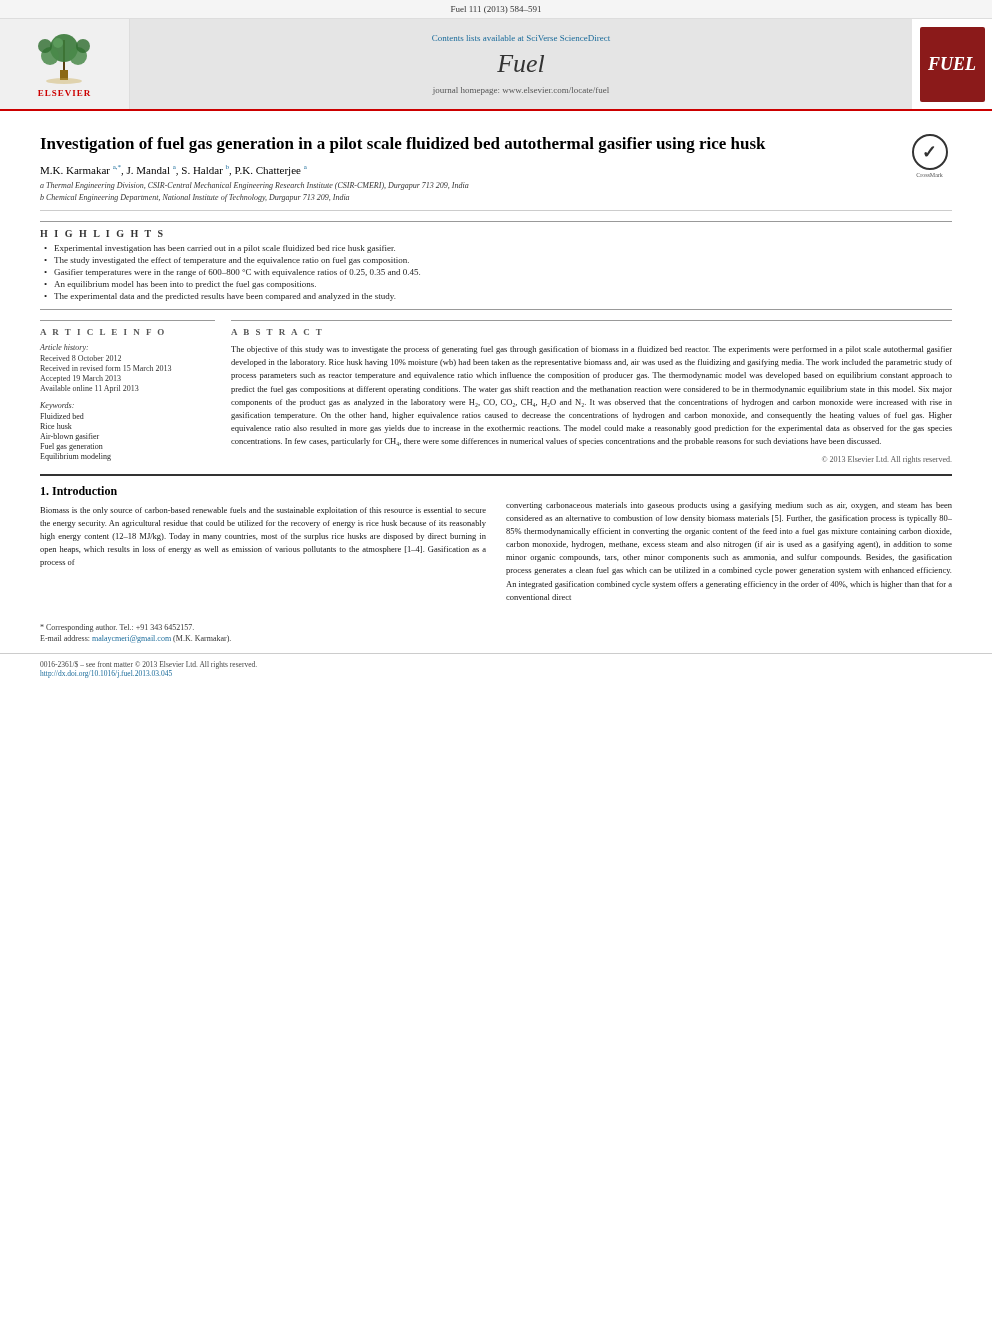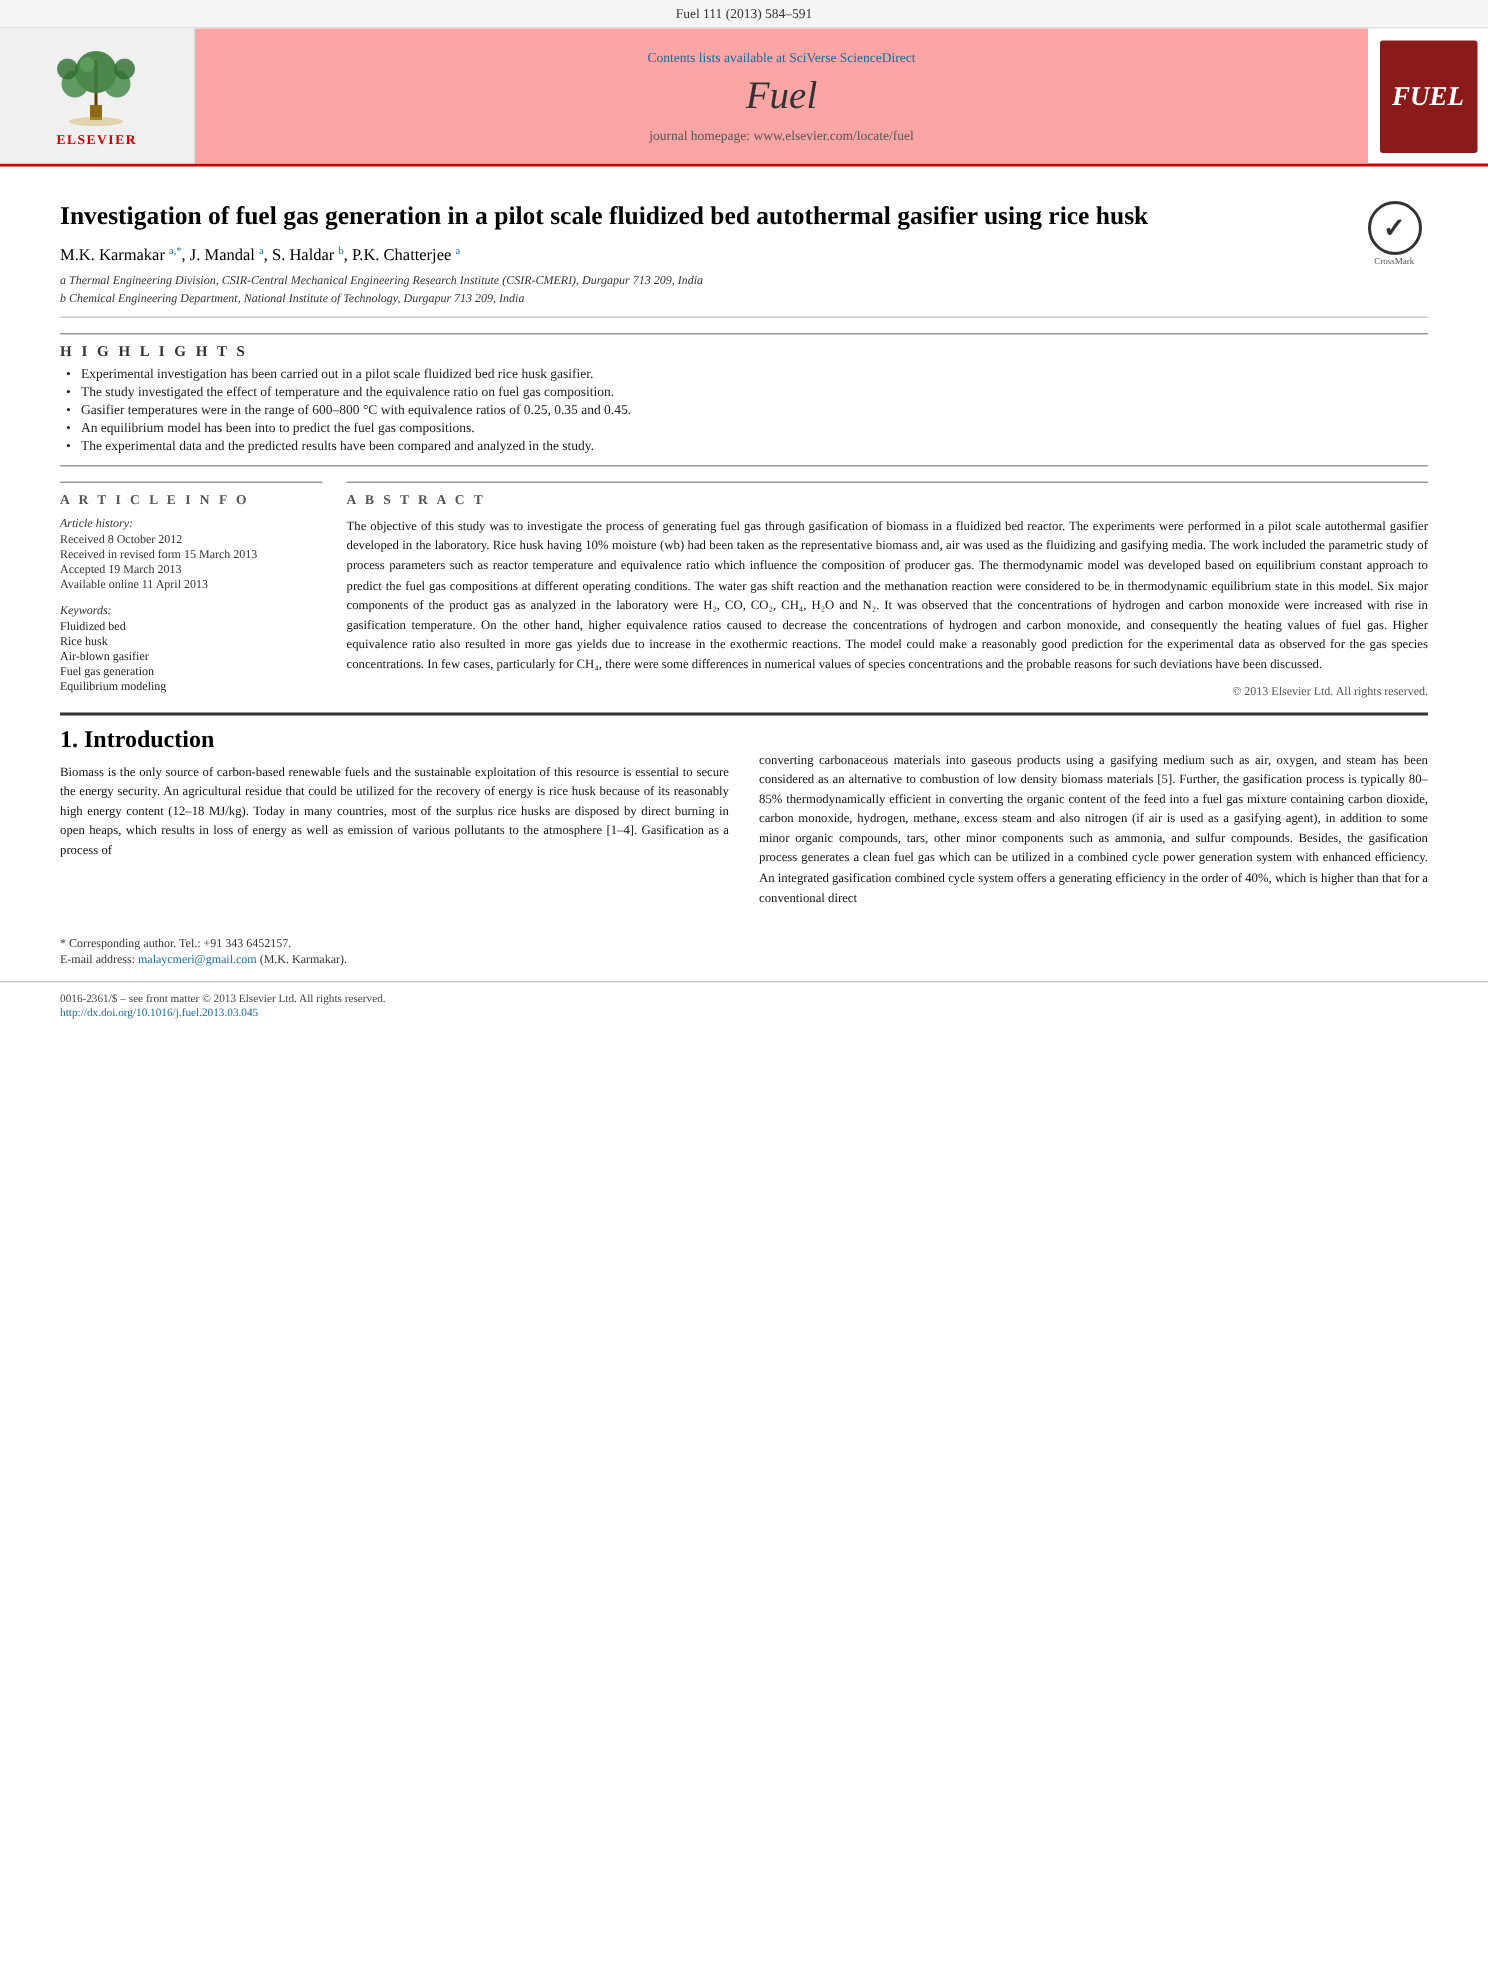--- a/index.html
+++ b/index.html
@@ -50,21 +50,21 @@
       margin-top: 3px;
       letter-spacing: 1px;
     }
     .journal-center {
       flex: 1;
       display: flex;
       flex-direction: column;
       align-items: center;
       justify-content: center;
       padding: 8px 0;
-      background: #fca5a5;
+      background: #e5e5e5;
     }
     .sciverse-link {
       font-size: 9px;
       color: #555;
       margin-bottom: 2px;
     }
     .sciverse-link span {
       color: #1a6b9a;
     }
     .journal-name-big {
@@ -273,21 +273,21 @@
       margin: 10px 0 8px 0;
     }
     .body-two-col {
       display: flex;
       gap: 20px;
     }
     .body-col {
       flex: 1;
     }
     .body-section-title {
-      font-size: 16px;
+      font-size: 12px;
       font-weight: bold;
       color: #000;
       margin-bottom: 5px;
     }
     .body-text {
       font-size: 8.5px;
       color: #111;
       line-height: 1.55;
       text-align: justify;
       margin-bottom: 5px;

